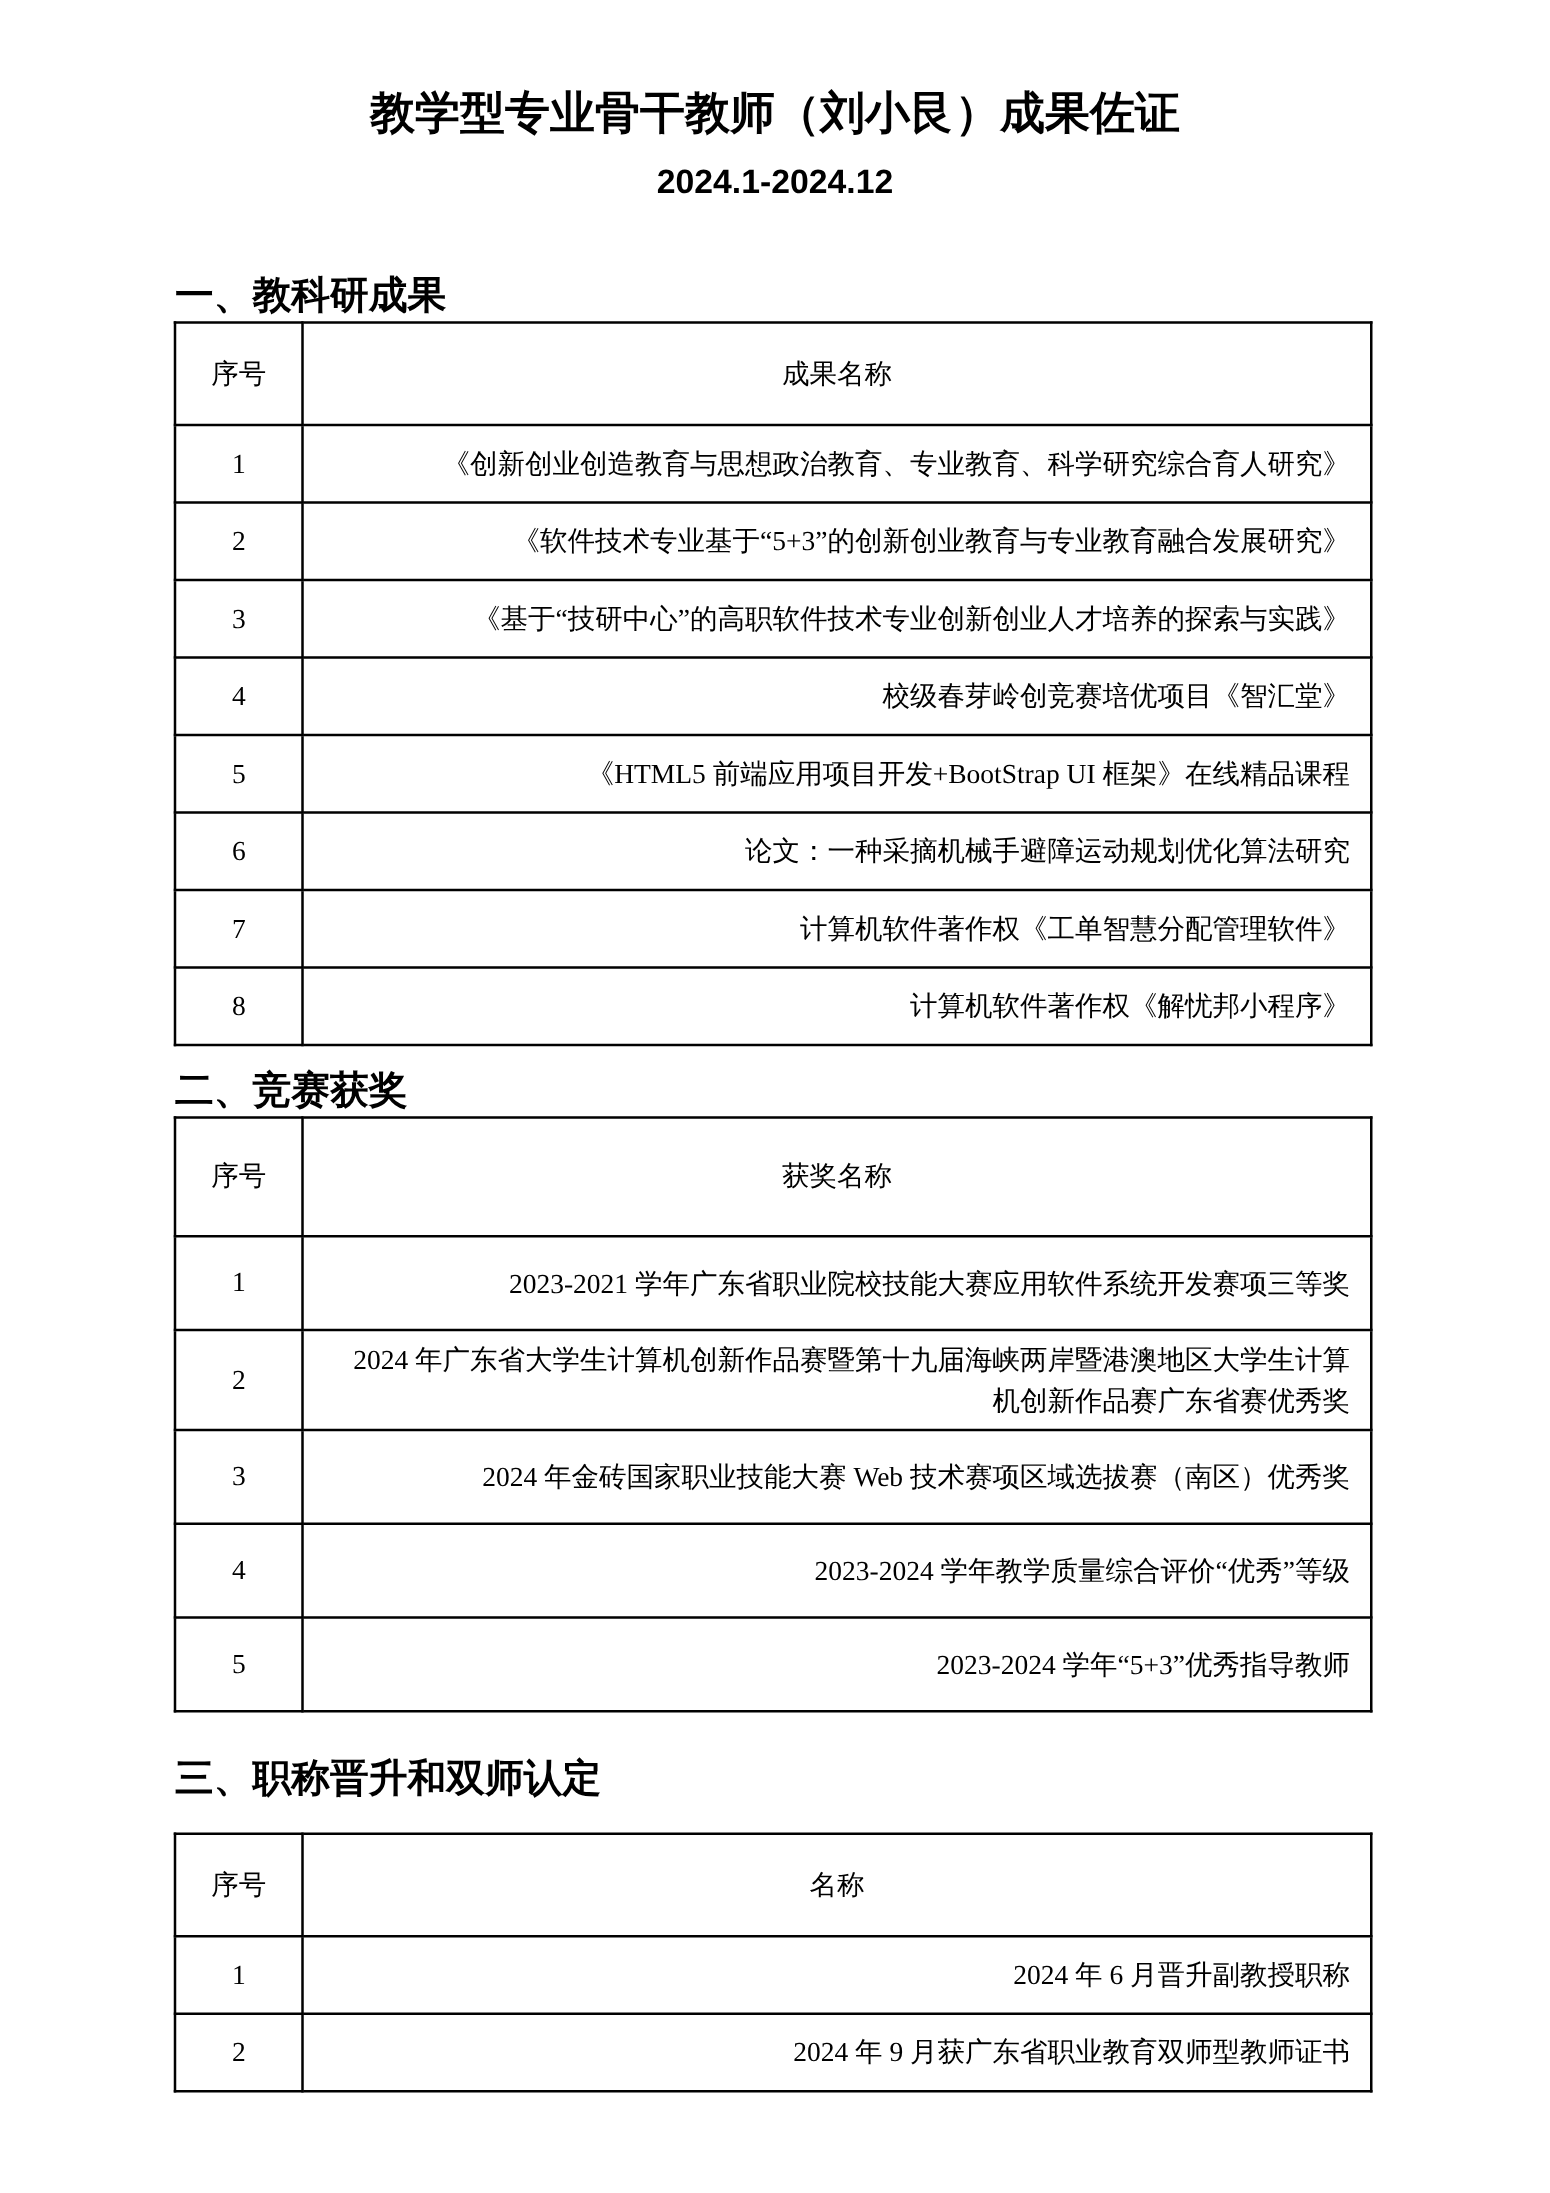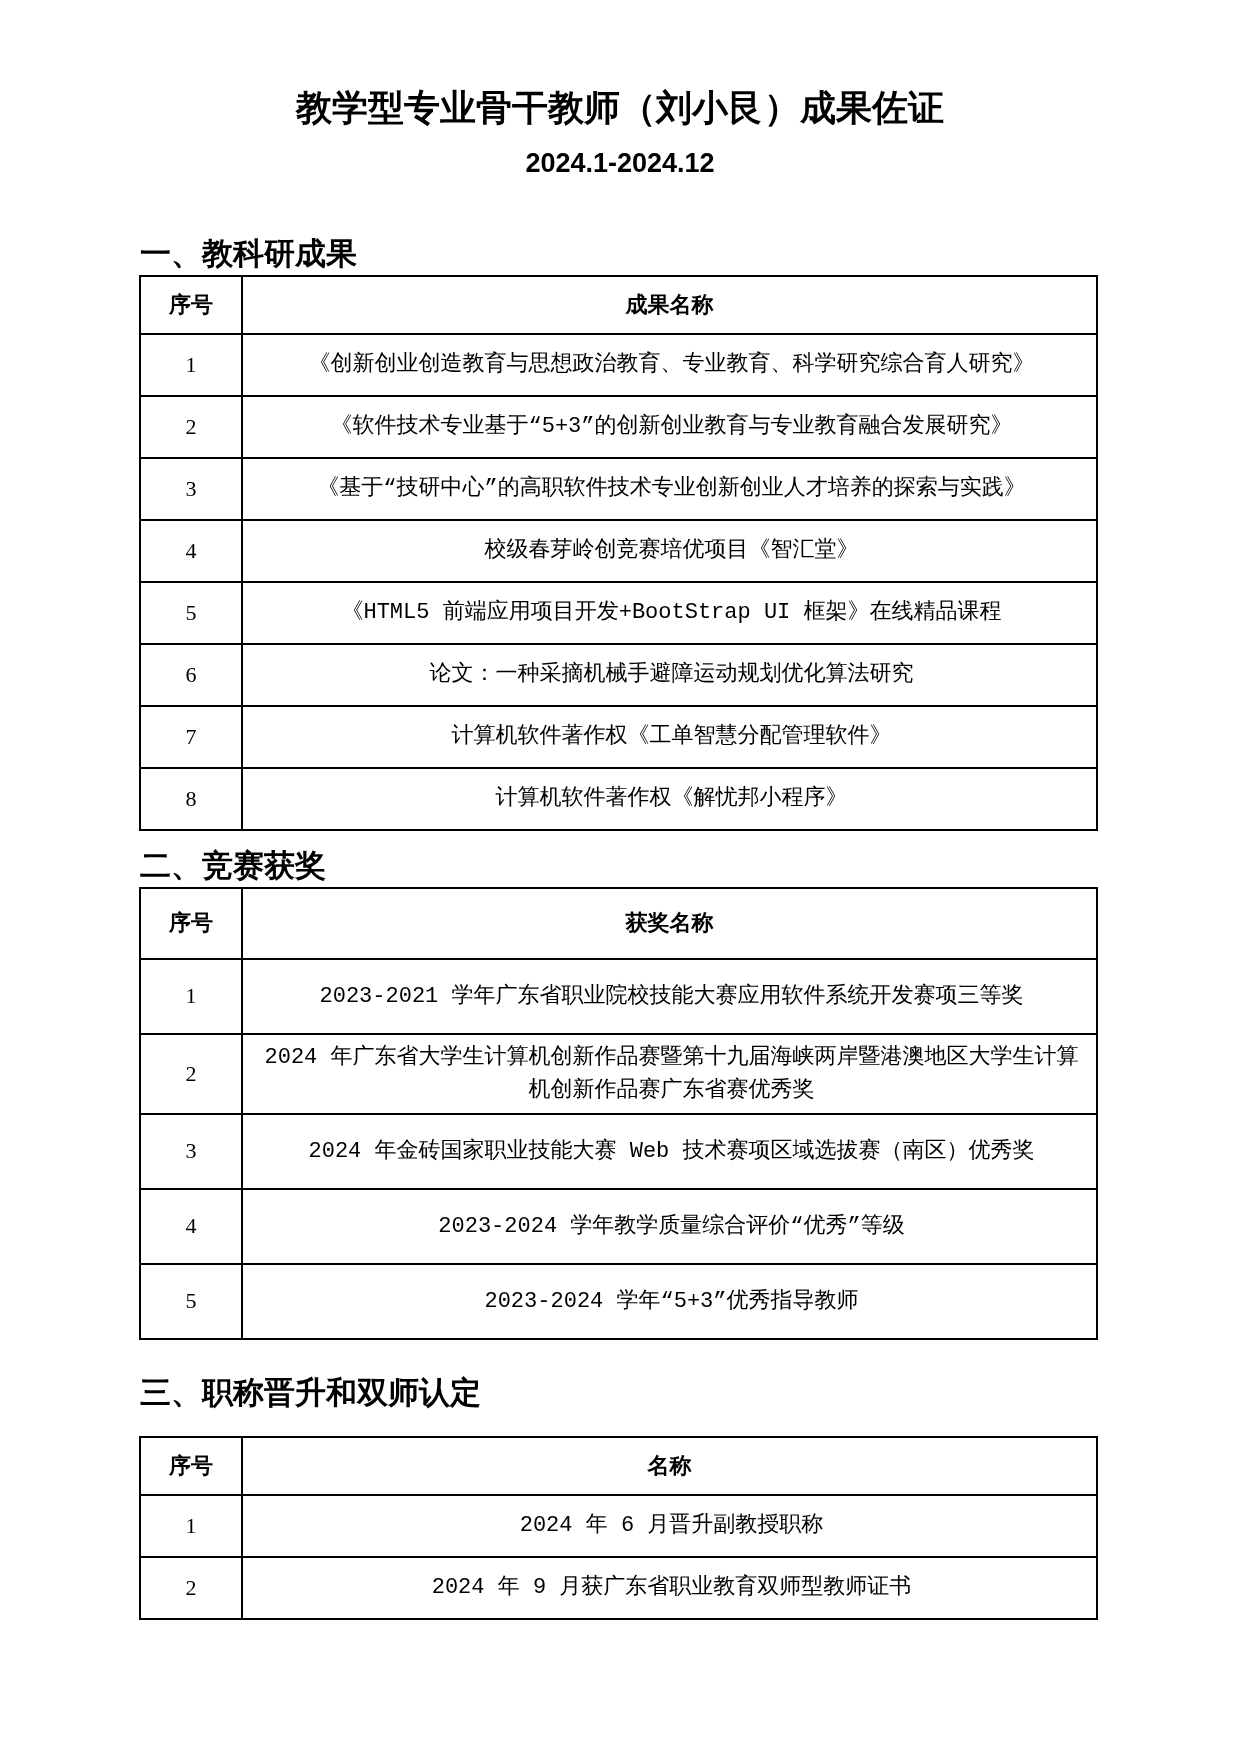--- a/index.html
+++ b/index.html
@@ -8,21 +8,21 @@
     background: #ffffff; color: #000000;
     font-family: "Liberation Serif", "DejaVu Serif", serif;
   }
   .doc {
     position: relative;
     width: 1240px; height: 1754px;
     overflow: hidden;
     background: #ffffff;
   }
   .title {
-    padding-top: 84px;
+    padding-top: 66px;
     text-align: center;
     font-family: "Liberation Sans", "DejaVu Sans", sans-serif;
     font-weight: 700;
     font-size: 36px;
     line-height: 1.35;
   }
   .subtitle {
     margin-top: 12px;
     text-align: center;
     font-family: "Liberation Sans", "DejaVu Sans", sans-serif;
@@ -47,30 +47,29 @@
     width: 959px;
   }
   .tbl th, .tbl td {
     border: 2px solid #000000;
     font-size: 22px;
     vertical-align: middle;
     overflow: hidden;
   }
   .col-no { width: 102px; }
   .tbl th {
-    font-weight: 700;
+    font-weight: 400;
     text-align: center;
-    padding: 4px 6px;
+    padding: 16px 6px;
   }
   .tbl td.no { text-align: center; padding: 4px 6px; }
   .tbl td.nm {
-    text-align: center;
+    text-align: right;
     padding: 6px 16px 6px 20px;
     line-height: 1.5;
-    font-family: Liberation Mono, monospace;
   }
   .tbl-research th, .tbl-research td { height: 48px; }
   .tbl-awards  th, .tbl-awards  td { height: 61px; }
   .tbl-titles  th, .tbl-titles  td { height: 48px; }
 </style>
 </head>
 <body>
 
 <div class="doc">
 

